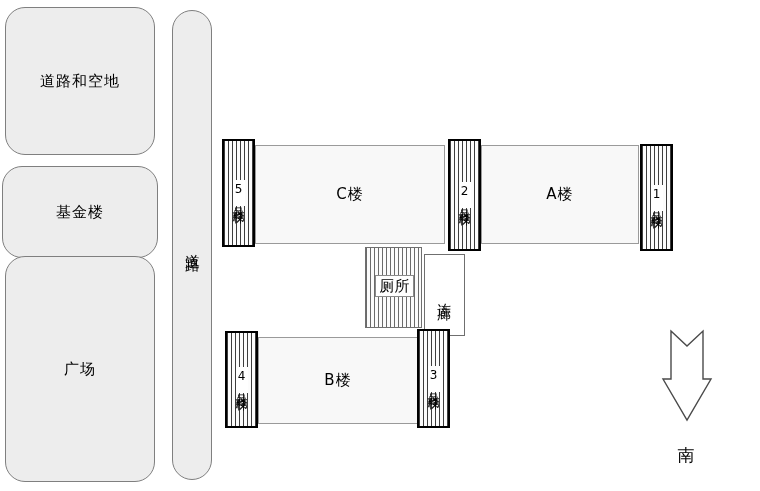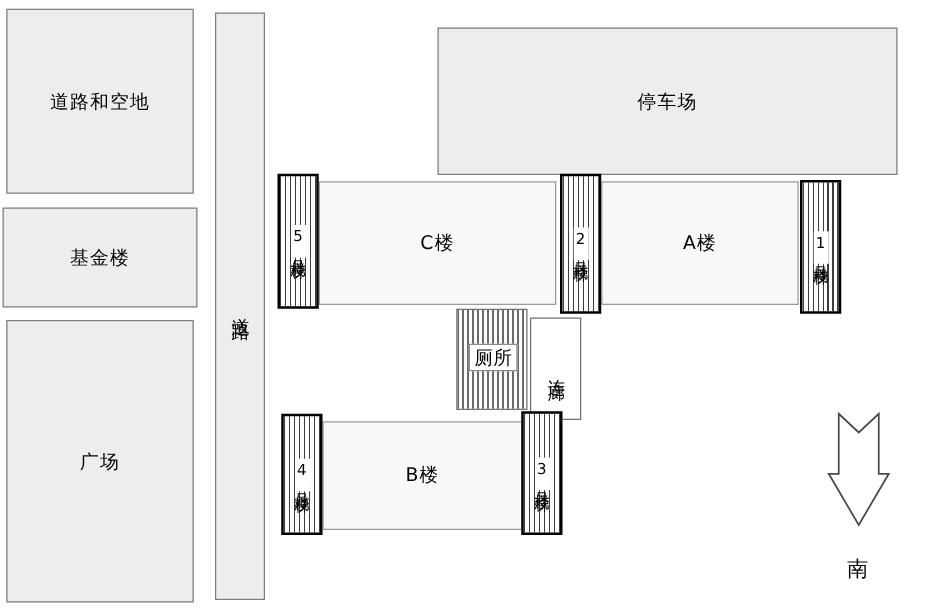--- a/index.html
+++ b/index.html
@@ -16,21 +16,21 @@
     overflow: hidden;
   }
   .box {
     position: absolute;
     border: 1px solid #7f7f7f;
     display: flex;
     align-items: center;
     justify-content: center;
     text-align: center;
   }
-  .area { background: #ededed; z-index: 1; }
+  .area { background: #ededed; z-index: 1; border-radius: 20px; }
   .building { background: #f8f8f8; border-color: #9a9a9a; z-index: 1; }
   .stair {
     background-color: #fcfcfc;
     background-image: repeating-linear-gradient(90deg, #3d3d3d 0px, #3d3d3d 1px, #fcfcfc 1px, #fcfcfc 4px);
     border: 2px solid #000000;
     z-index: 3;
   }
   .hatch {
     background-color: #fbfbfb;
     background-image: repeating-linear-gradient(90deg, #6a6a6a 0px, #6a6a6a 1px, #fbfbfb 1px, #fbfbfb 4px);
@@ -78,35 +78,32 @@
 </style>
 </head>
 <body>
 
 <div class="canvas">
 
   <div class="box area" style="left:5px; top:7px; width:150px; height:148px;">
     <span class="label">道路和空地</span>
   </div>
 
-  <div class="box area" style="left:2px; top:166px; width:156px; height:80px;">
+  <div class="box area" style="left:2px; top:166px; width:156px; height:92px;">
     <span class="label">基金楼</span>
   </div>
 
   <div class="box area" style="left:5px; top:256px; width:150px; height:226px;">
     <span class="label">广场</span>
   </div>
 
   <div class="box area" style="left:172px; top:10px; width:40px; height:470px;">
     <span class="vtext">道路</span>
   </div>
 
-  <div class="box area" style="left:350px; top:22px; width:368px; height:118px;">
-    <span class="label">停车场</span>
-  </div>
 
   <div class="box stair" style="left:222px; top:139px; width:33px; height:108px;">
     <span class="vtext">5号楼梯</span>
   </div>
 
   <div class="box building" style="left:255px; top:145px; width:190px; height:99px;">
     <span class="label">C楼</span>
   </div>
 
   <div class="box stair" style="left:448px; top:139px; width:33px; height:112px;">

